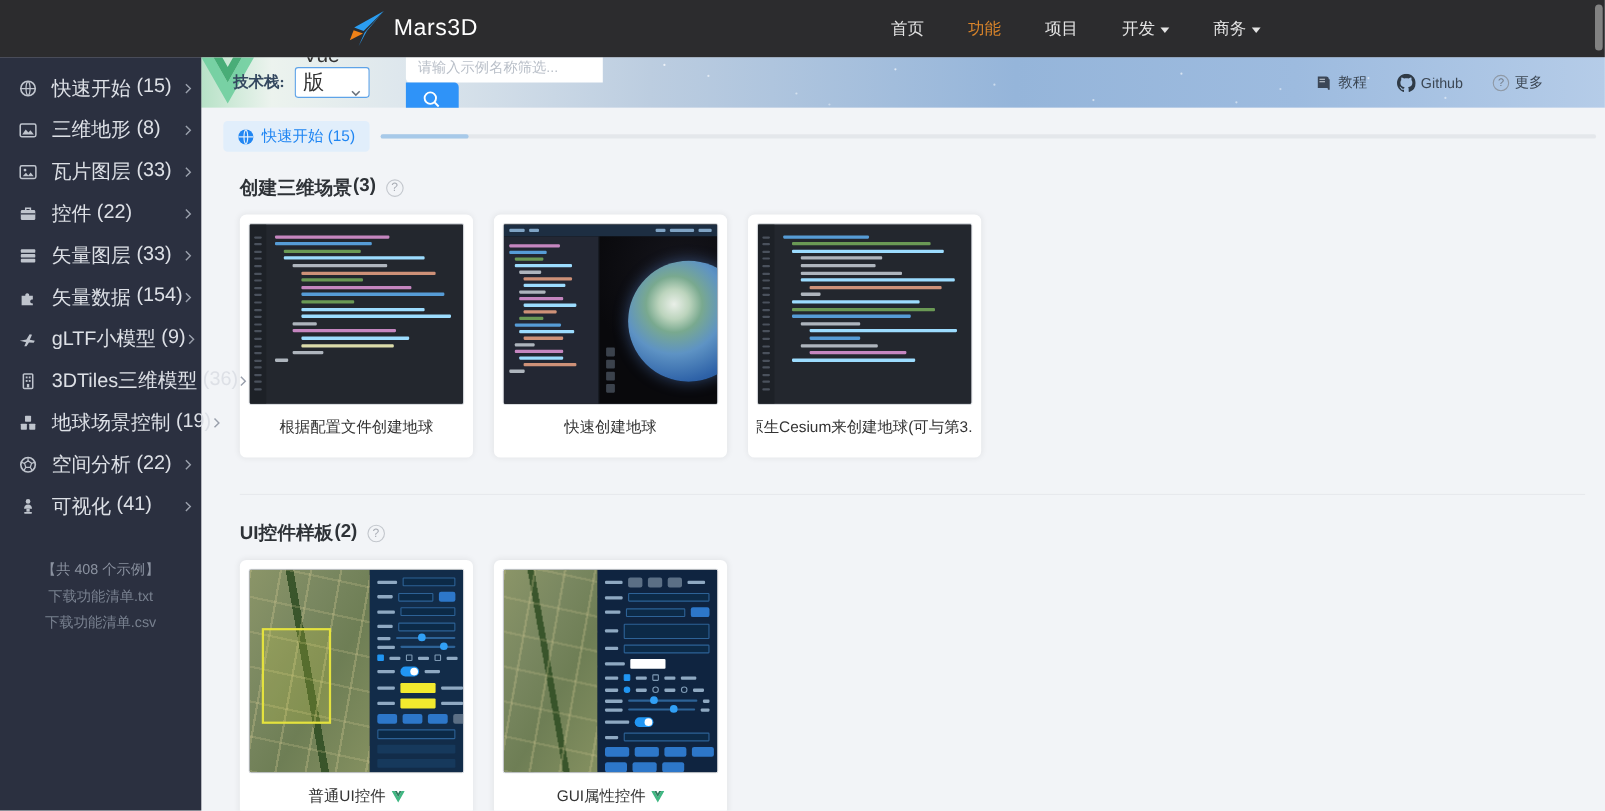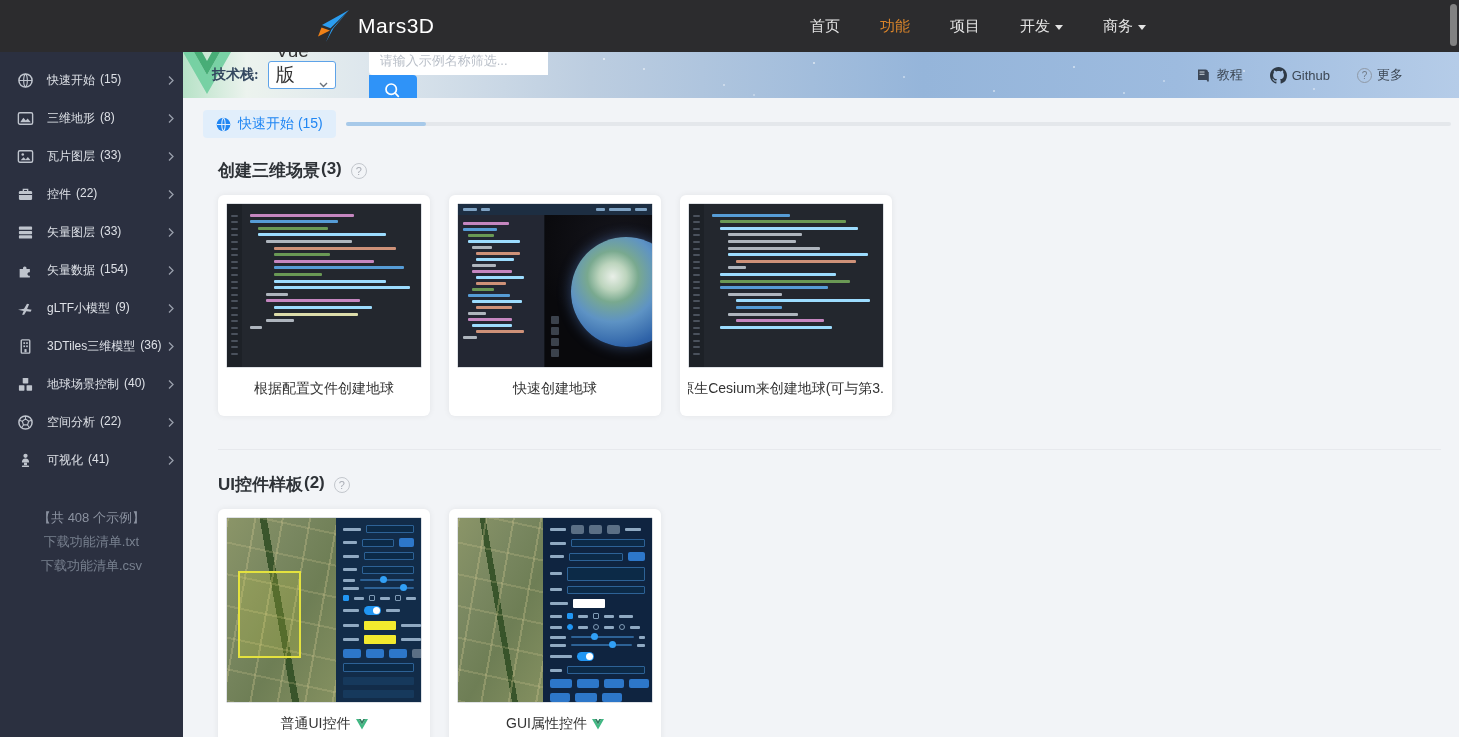--- a/index.html
+++ b/index.html
@@ -11,21 +11,21 @@
   .brand{position:absolute;left:314px;top:9px;display:flex;align-items:center;gap:8px;color:#ffffff;font-size:21px;letter-spacing:.5px;}
   .nav-menu{position:absolute;left:810px;top:0;height:52px;display:flex;align-items:center;gap:40px;font-size:15px;color:#e4e4e4;}
   .nav-item{display:flex;align-items:center;gap:5px;cursor:pointer;}
   .nav-item.active{color:#d9842a;}
   .caret{display:inline-block;width:0;height:0;border-left:4px solid transparent;border-right:4px solid transparent;border-top:5px solid currentColor;margin-top:2px;}
   .page-scroll-thumb{position:absolute;right:2px;top:4px;width:7px;height:42px;border-radius:4px;background:#828282;z-index:60;}
 
   
   .sidebar{position:absolute;left:0;top:52px;width:183px;bottom:0;background:#2b3040;z-index:10;}
   .side-list{padding-top:9px;}
-  .side-item{height:38px;display:flex;align-items:center;padding:0 7px 0 17px;color:#dde0e6;font-size:12px;cursor:pointer;}
+  .side-item{height:38px;display:flex;align-items:center;padding:0 7px 0 17px;color:#dde0e6;font-size:18px;cursor:pointer;}
   .side-icon{width:17px;height:17px;color:#bfc4cd;margin-right:13px;flex:0 0 auto;display:flex;align-items:center;}
   .side-label{display:flex;gap:5px;white-space:nowrap;}
   .side-chevron{margin-left:auto;color:#9aa0ac;display:flex;}
   .side-footer{margin-top:27px;text-align:center;font-size:13px;line-height:24px;}
   .side-summary{color:#8b92a0;}
   .side-dl{color:#78808f;cursor:pointer;}
 
   
   .subheader{position:absolute;left:183px;top:52px;right:0;height:46px;display:flex;align-items:center;overflow:hidden;
     background:linear-gradient(90deg,#b7e2c7 0%,#ecf3ee 5%,#dee7ed 14%,#bccde0 32%,#95b5da 58%,#9dbbdf 78%,#b5cce8 100%);}
@@ -308,21 +308,21 @@
     <div class="side-item">
       <span class="side-icon">
           <svg width="17" height="17" viewBox="0 0 16 16">
             <rect x="5.4" y="1.8" width="5.2" height="5.2" rx=".6" fill="currentColor"></rect>
             <rect x="1.8" y="8.6" width="5.2" height="5.2" rx=".6" fill="currentColor"></rect>
             <rect x="9" y="8.6" width="5.2" height="5.2" rx=".6" fill="currentColor"></rect>
           </svg>
         </span>
       <span class="side-label">
           <span>地球场景控制</span>
-          <span>(40)</span>
+          <span>(19)</span>
         </span>
       <span class="side-chevron">
           <svg width="10" height="11" viewBox="0 0 10 11">
             <path d="M3 1.5l4 4-4 4" stroke="currentColor" stroke-width="1.3" fill="none"></path>
           </svg>
         </span>
     </div>
 
     <div class="side-item">
       <span class="side-icon">

